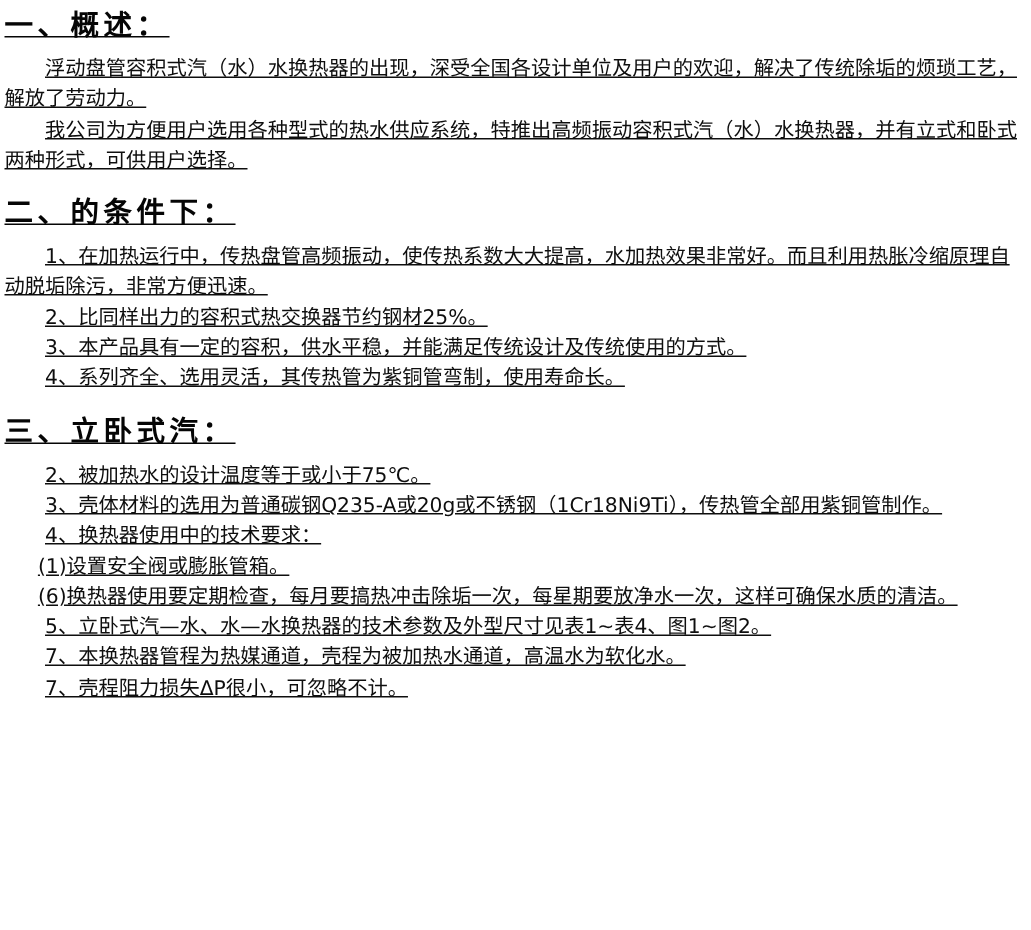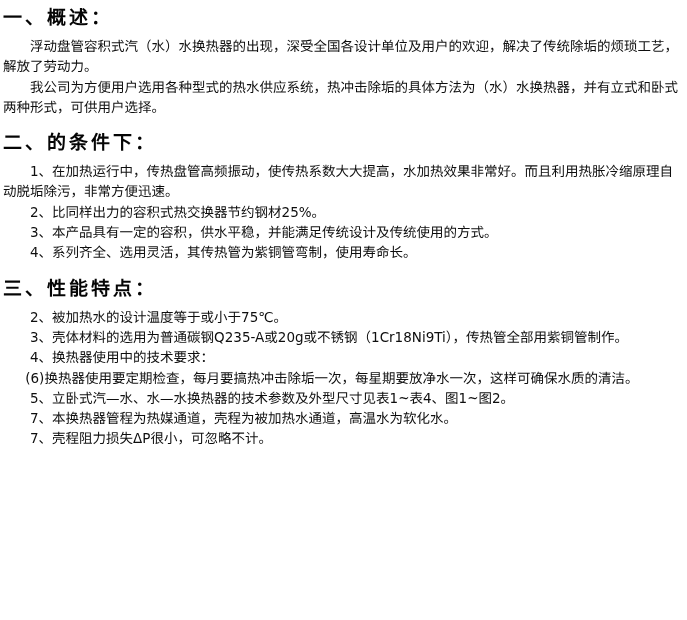--- a/index.html
+++ b/index.html
@@ -22,58 +22,61 @@
     line-height: 20.3px;
   }
   .doc section { margin: 0; }
   .sec-heading {
     font-size: 19px;
     line-height: 24px;
     font-weight: bold;
     letter-spacing: 3px;
     margin: 0 0 7px 0;
     color: #050505;
+    text-decoration: underline;
   }
   section + section .sec-heading {
     margin-top: 13px;
   }
   .para {
     margin: 0;
     text-indent: 2em;
     word-break: break-all;
     color: #0e0e0e;
+    text-decoration: underline;
   }
   .para.sub {
     text-indent: 1.65em;
   }
 </style>
 </head>
 <body>
 
 <main class="doc">
 
   <section>
     <h2 class="sec-heading">一、概述：</h2>
     <p class="para">浮动盘管容积式汽（水）水换热器的出现，深受全国各设计单位及用户的欢迎，解决了传统除垢的烦琐工艺，解放了劳动力。</p>
-    <p class="para">我公司为方便用户选用各种型式的热水供应系统，热冲击除垢的具体方法为（水）水换热器，并有立式和卧式两种形式，可供用户选择。</p>
+    <p class="para">我公司为方便用户选用各种型式的热水供应系统，特推出高频振动容积式汽（水）水换热器，并有立式和卧式两种形式，可供用户选择。</p>
   </section>
 
   <section>
     <h2 class="sec-heading">二、的条件下：</h2>
     <p class="para">1、在加热运行中，传热盘管高频振动，使传热系数大大提高，水加热效果非常好。而且利用热胀冷缩原理自动脱垢除污，非常方便迅速。</p>
     <p class="para">2、比同样出力的容积式热交换器节约钢材25%。</p>
     <p class="para">3、本产品具有一定的容积，供水平稳，并能满足传统设计及传统使用的方式。</p>
     <p class="para">4、系列齐全、选用灵活，其传热管为紫铜管弯制，使用寿命长。</p>
   </section>
 
   <section>
-    <h2 class="sec-heading">三、性能特点：</h2>
+    <h2 class="sec-heading">三、立卧式汽：</h2>
     <p class="para">2、被加热水的设计温度等于或小于75℃。</p>
     <p class="para">3、壳体材料的选用为普通碳钢Q235-A或20g或不锈钢（1Cr18Ni9Ti），传热管全部用紫铜管制作。</p>
     <p class="para">4、换热器使用中的技术要求：</p>
+    <p class="para sub">(1)设置安全阀或膨胀管箱。</p>
     <p class="para sub">(6)换热器使用要定期检查，每月要搞热冲击除垢一次，每星期要放净水一次，这样可确保水质的清洁。</p>
     <p class="para">5、立卧式汽—水、水—水换热器的技术参数及外型尺寸见表1~表4、图1~图2。</p>
     <p class="para">7、本换热器管程为热媒通道，壳程为被加热水通道，高温水为软化水。</p>
     <p class="para">7、壳程阻力损失ΔP很小，可忽略不计。</p>
 
   </section>
 
 </main>
 
 </body></html>

